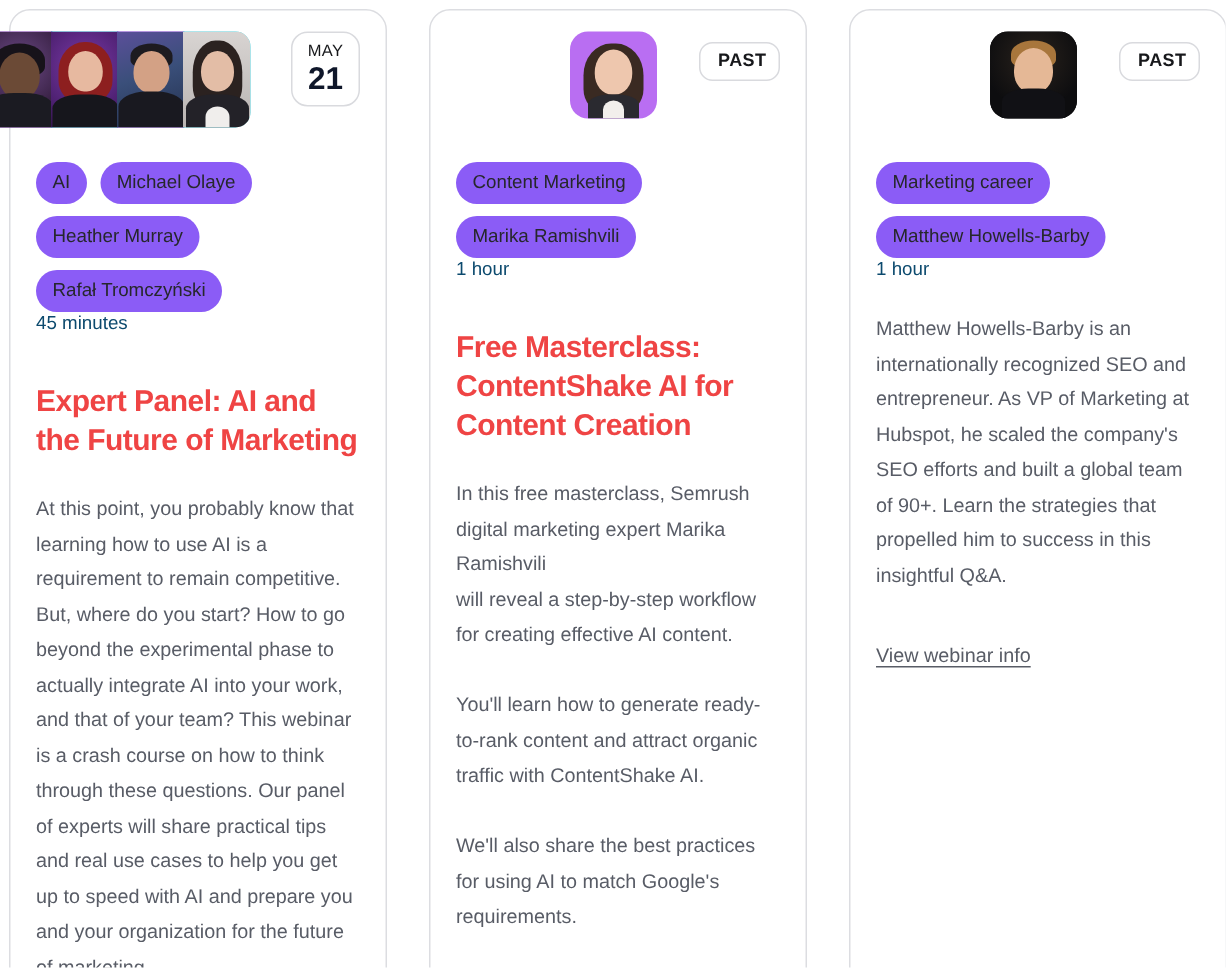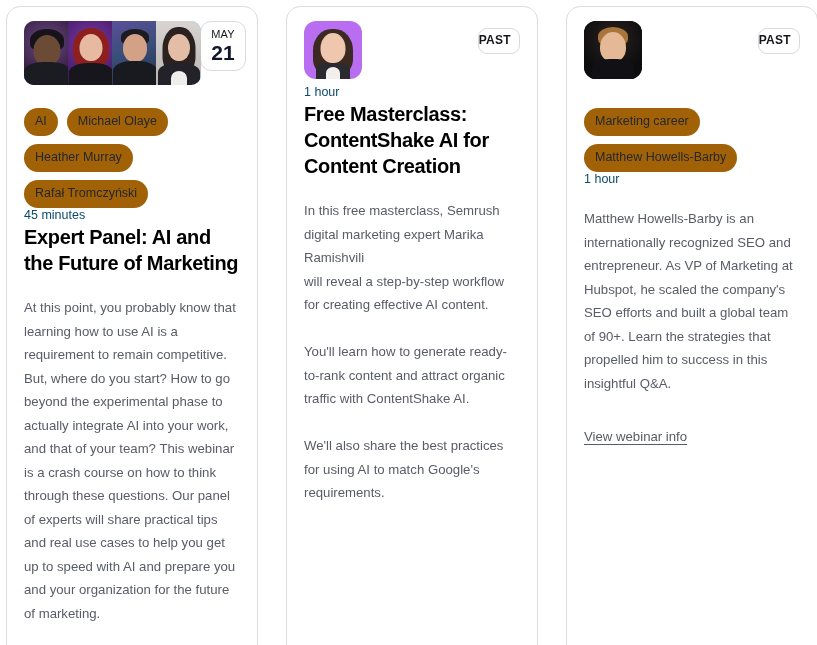--- a/index.html
+++ b/index.html
@@ -31,22 +31,23 @@
     border: 1px solid #dcdde1;
     border-radius: 14px;
     padding: 14px 17px 24px 17px;
     min-height: 660px;
   }
 
   
   .card-head {
     display: flex;
     align-items: flex-start;
-    justify-content: space-between;
+    justify-content: flex-end;
     min-height: 64px;
+    gap: 28px;
   }
 
   .avatar-strip {
     display: flex;
     align-items: center;
   }
   .avatar-strip .avatar {
     width: 45px;
     height: 64px;
     margin-right: -1px;
@@ -122,57 +123,57 @@
   }
 
   .past-chip {
     border: 1px solid #d9dade;
     border-radius: 9px;
     background: #ffffff;
     font-size: 12px;
     font-weight: 700;
     letter-spacing: .3px;
     color: #17181b;
-    padding: 5px 8px 6px 0;
+    padding: 5px 8px 6px 12px;
     line-height: 13px;
     flex: 0 0 auto;
     align-self: flex-start;
     margin-top: 7px;
   }
 
   
   .tags {
     display: flex;
     flex-wrap: wrap;
     gap: 8px 9px;
     margin-top: 23px;
   }
   .tag {
-    background: #a16207;
+    background: #8b5cf6;
     border-radius: 14px;
     font-size: 12.5px;
     line-height: 15px;
     color: #26272b;
     padding: 6px 11px 7px 11px;
     white-space: nowrap;
   }
 
   .duration {
     font-size: 12.5px;
     line-height: 15px;
     color: #0c4a6e;
   }
 
   .title {
     font-size: 20px;
     line-height: 26px;
     font-weight: 700;
     letter-spacing: -0.35px;
-    color: #000000;
-    margin: 1px 0 0 0;
+    color: #ef4444;
+    margin: 32px 0 0 0;
   }
 
   .desc {
     font-size: 13.2px;
     line-height: 23.5px;
     color: #585c66;
     margin-top: 20px;
     white-space: pre-line;
   }
 
@@ -249,20 +250,24 @@
         <div class="ph">
           <div class="hair" style="width:40px;height:46px;top:8px;background:#3a2a22;border-radius:46% 46% 34% 34%"></div>
           <div class="head" style="width:25px;height:30px;top:12px;background:#eec7ae"></div>
           <div class="body" style="width:34px;height:16px;background:#2a2a30"></div>
           <div class="shirt" style="width:14px;height:12px;background:#f2efec"></div>
         </div>
       </div>
       <div class="past-chip">PAST</div>
     </div>
 
+    <div class="tags">
+      <span class="tag">Content Marketing</span>
+      <span class="tag">Marika Ramishvili</span>
+    </div>
 
     <div class="duration">1 hour</div>
     <h2 class="title">Free Masterclass: ContentShake AI for Content Creation</h2>
     <p class="desc">In this free masterclass, Semrush digital marketing expert Marika Ramishvili
 will reveal a step-by-step workflow for creating effective AI content.
 
 You'll learn how to generate ready-to-rank content and attract organic traffic with ContentShake AI.
 
 We'll also share the best practices for using AI to match Google's requirements.</p>
 

